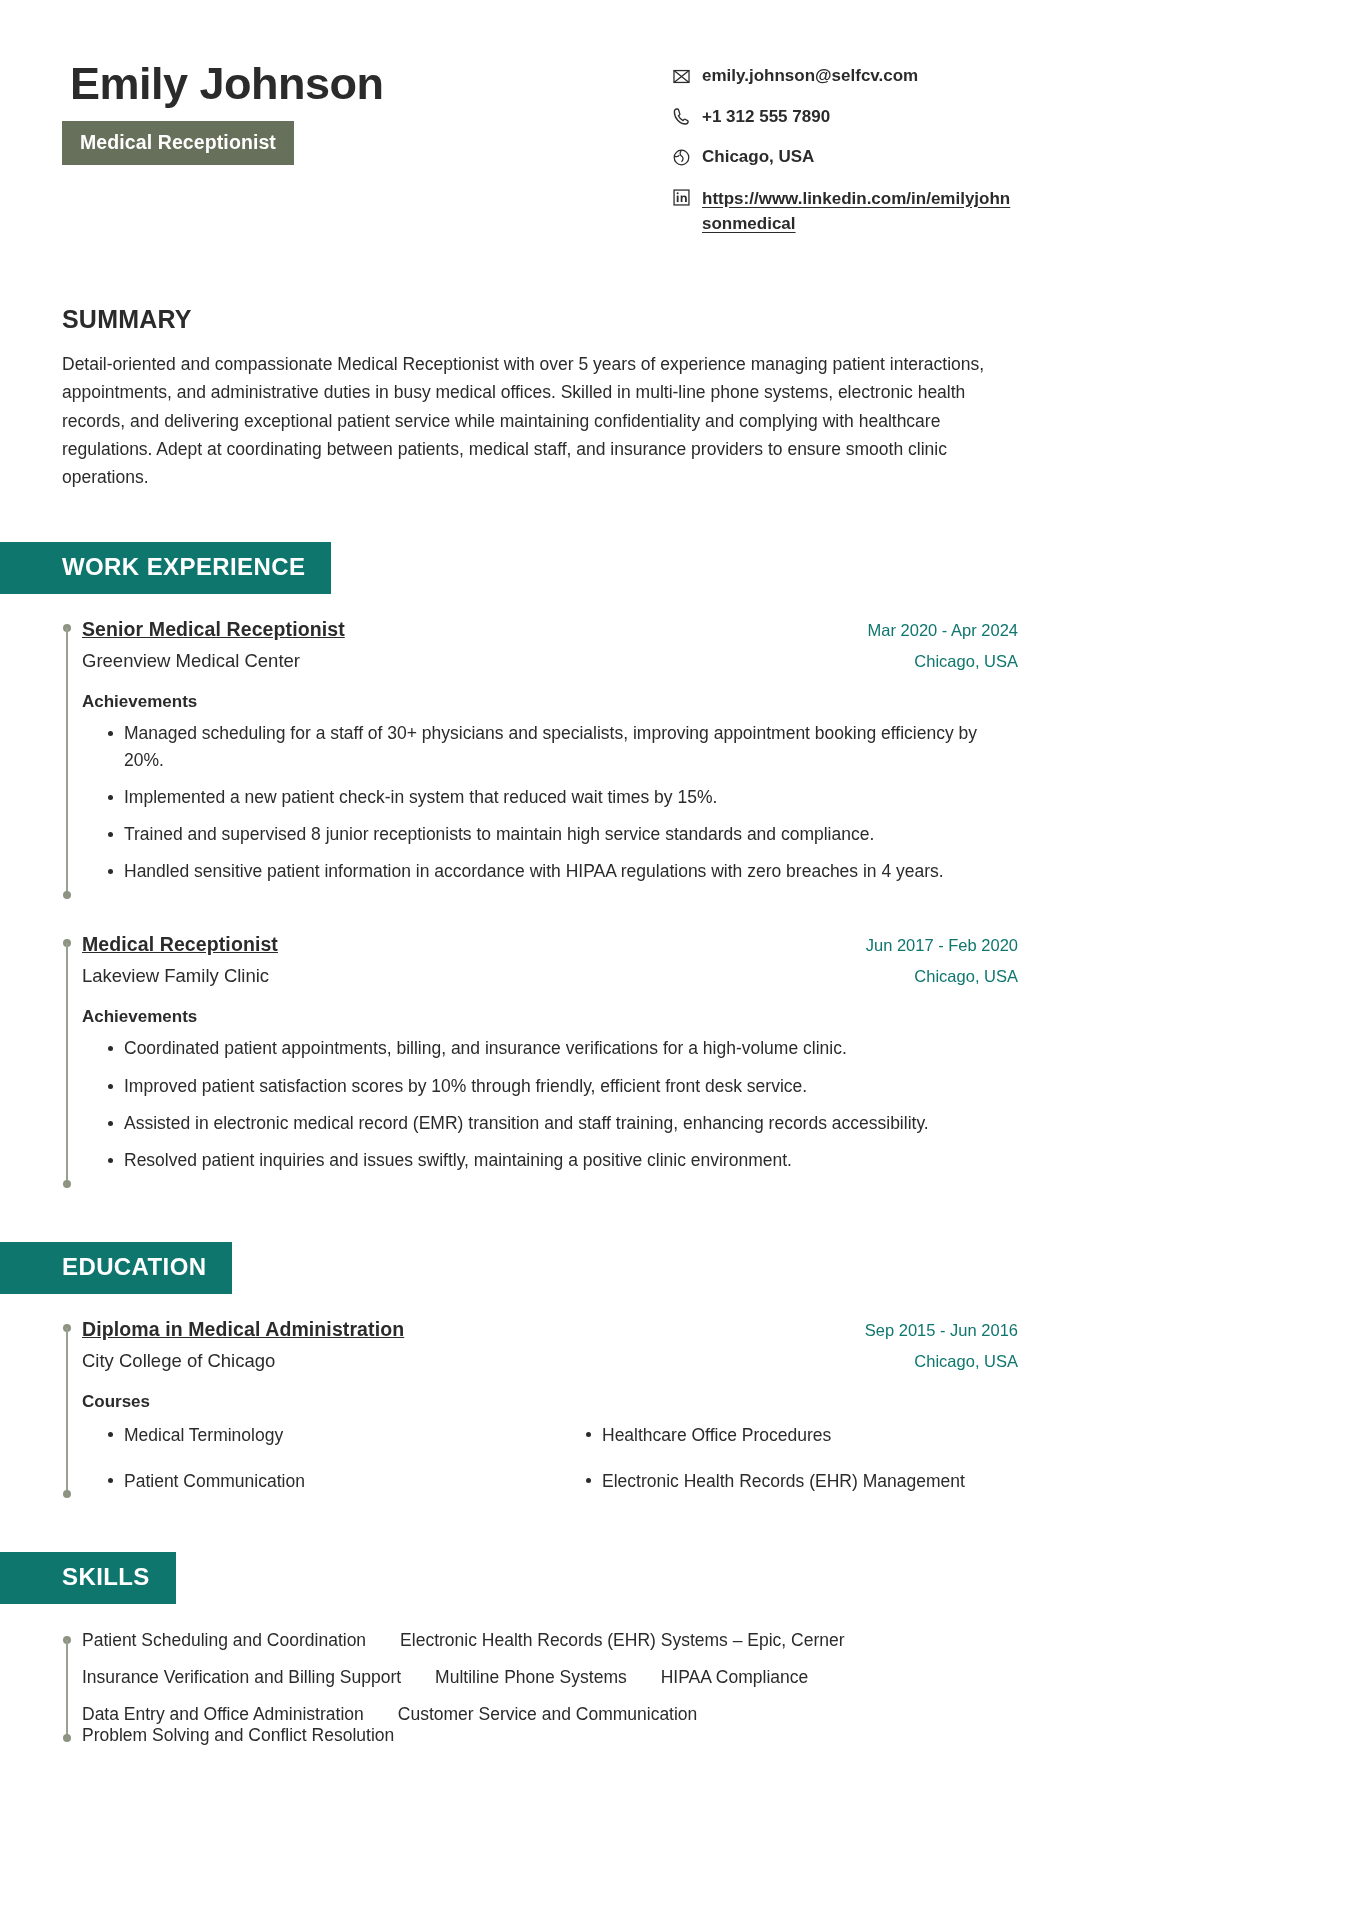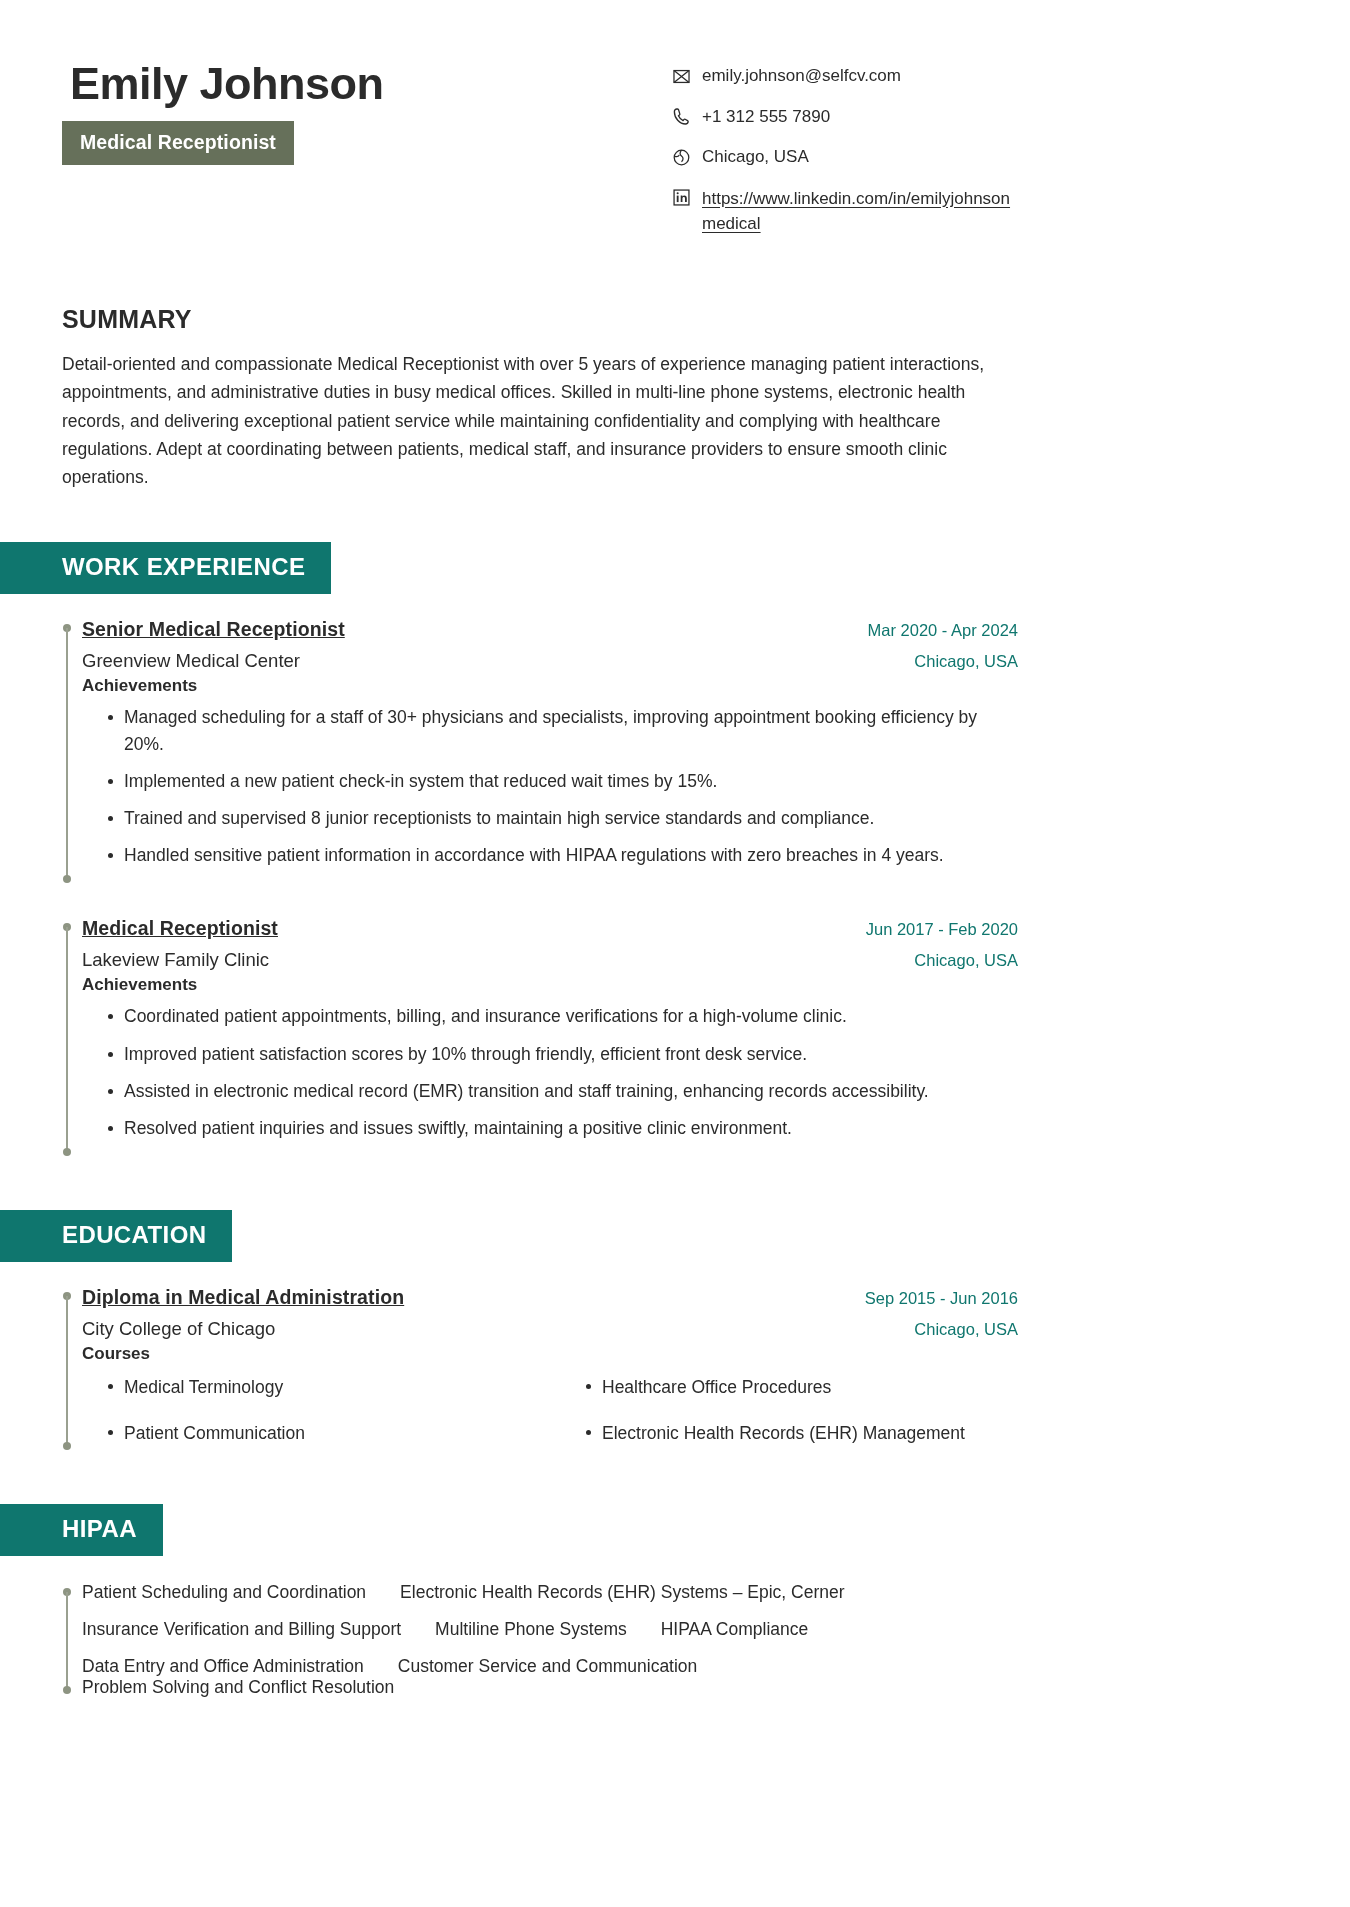--- a/index.html
+++ b/index.html
@@ -37,20 +37,21 @@
     font-weight:bold;
     padding:10px 18px 11px 18px;
     display:inline-block;
     letter-spacing:0.1px;
   }
 
   .header-right {
     flex:1;
     padding-top:12px;
     padding-left:70px;
+    font-weight:bold;
   }
   .contact-row {
     display:flex;
     align-items:flex-start;
     margin-bottom:16px;
     font-size:17px;
     color:#2b2b2b;
     line-height:1.45;
   }
   .contact-icon {
@@ -156,21 +157,21 @@
     justify-content:space-between;
     align-items:baseline;
     margin-top:9px;
   }
   .entry-org { font-size:18.5px; color:#2b2b2b; }
 
   .sub-label {
     font-size:17px;
     font-weight:bold;
     color:#2b2b2b;
-    margin-top:4px;
+    margin-top:20px;
     margin-bottom:4px;
   }
   ul.bullets { list-style:none; margin-top:8px; }
   ul.bullets li {
     position:relative;
     padding-left:42px;
     font-size:17.5px;
     line-height:1.55;
     color:#2b2b2b;
     margin-bottom:10px;
@@ -352,21 +353,21 @@
         <div class="courses-grid">
           <div class="course-item">Medical Terminology</div>
           <div class="course-item">Healthcare Office Procedures</div>
           <div class="course-item">Patient Communication</div>
           <div class="course-item">Electronic Health Records (EHR) Management</div>
         </div>
       </div>
     </div>
 
   <div class="bar-heading-wrap">
-    <div class="bar-heading">HIPAA</div>
+    <div class="bar-heading">SKILLS</div>
   </div>
   <div class="skills-wrap">
     <div class="skills-inner" id="skills-inner">
         <div class="timeline">
           <span class="dot-top"></span>
           <span class="line"></span>
           <span class="dot-bottom"></span>
         </div>
         <div class="skill-row">
           <span class="skill-item">Patient Scheduling and Coordination</span>

